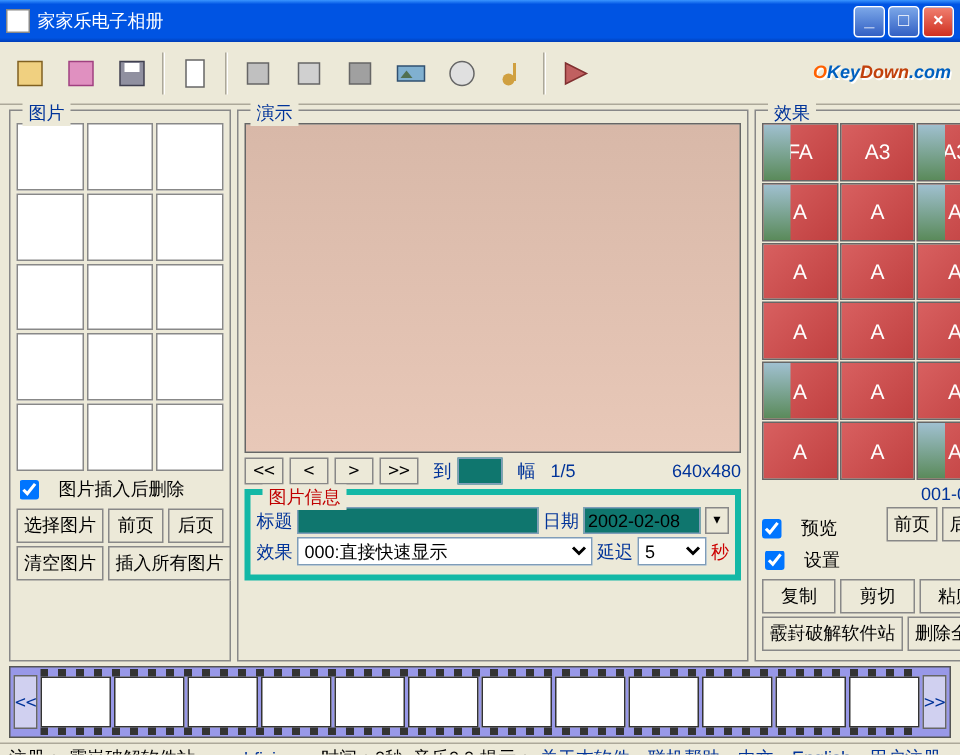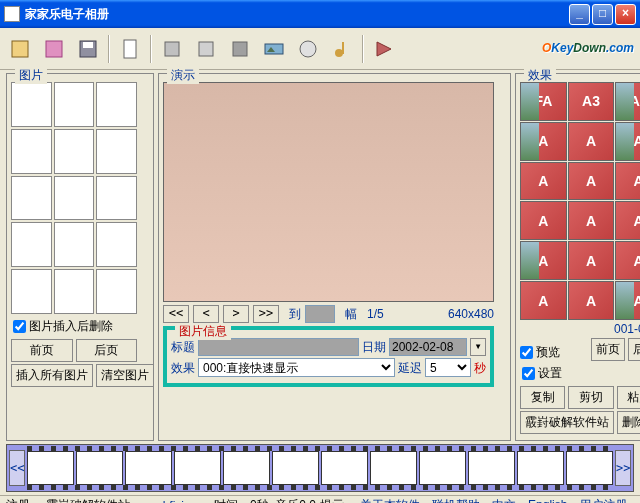--- a/index.html
+++ b/index.html
@@ -1,53 +1,53 @@
 <!DOCTYPE html>
 <html><head>
 <meta charset="utf-8">
 <style>
 *{box-sizing:border-box;margin:0;padding:0;font-family:"Microsoft YaHei",SimSun,Arial,sans-serif;font-size:12px}
 body{background:#ece9d8;width:640px;height:503px;overflow:hidden}
 .titlebar{height:28px;background:linear-gradient(to bottom,#3a95ff 0%,#0054e3 10%,#0054e3 90%,#003db8 100%);display:flex;align-items:center;padding:0 4px;color:#fff}
 .titlebar .icon{width:16px;height:16px;background:#fff;border:1px solid #888;margin-right:5px}
-.titlebar .title{flex:1;font-weight:bold}
+.titlebar .title{flex:1;font-weight:normal}
 .winbtns{display:flex;gap:2px}
 .winbtn{width:21px;height:21px;background:linear-gradient(to bottom,#7ba7e8,#3260c4);border:1px solid #fff;border-radius:3px;color:#fff;text-align:center;line-height:17px;font-weight:bold;cursor:pointer}
 .winbtn.close{background:linear-gradient(to bottom,#f08070,#d03020)}
 .toolbar{height:42px;background:#ece9d8;display:flex;align-items:center;padding:2px 6px;gap:6px;border-bottom:1px solid #aca899;position:relative}
 .tbtn{width:28px;height:30px;border:1px solid transparent;display:flex;align-items:center;justify-content:center;cursor:pointer}
 .tsep{width:2px;height:28px;border-left:1px solid #aca899;border-right:1px solid #fff}
 .ticon{width:22px;height:22px}
 .watermark{position:absolute;right:6px;top:4px;font-size:22px;font-weight:bold;font-style:italic;color:#0060c0;text-shadow:1px 1px 0 #fff}
 .watermark .o{color:#ff6000}
-.watermark .red{color:#14532d}
+.watermark .red{color:#c2410c}
 .main{display:flex;padding:3px 6px 0 6px;gap:4px}
-.panel{border:1px solid #888;background:#ece9d8;position:relative;padding:8px 16px 4px 4px}
+.panel{border:1px solid #888;background:#ece9d8;position:relative;padding:8px 4px 4px 4px}
 .panel-title{position:absolute;top:-7px;left:8px;background:#ece9d8;padding:0 4px;color:#003399}
 .left{width:148px}
 .thumbgrid{display:grid;grid-template-columns:repeat(3,1fr);gap:2px;height:232px}
 .thumbcell{background:#fff;border:1px solid #888}
-.chk{display:flex;align-items:center;gap:3px;margin:4px 2px}
+.chk{display:flex;align-items:center;gap:13px;margin:4px 2px}
 .chk input{width:13px;height:13px}
 .btnrow{display:flex;gap:3px;margin:2px 0}
 .btn{background:#ece9d8;border:1px solid #888;padding:2px 4px;cursor:pointer;flex:1;text-align:center;white-space:nowrap}
 .center{flex:1}
 .preview{width:100%;height:220px;background:linear-gradient(to bottom,#d8b8a8,#e8c8b8);border:1px solid #666}
 .navrow{display:flex;align-items:center;gap:4px;margin:3px 0}
 .navbtn{width:26px;height:18px;background:#ece9d8;border:1px solid #888;cursor:pointer;text-align:center;line-height:14px;font-family:monospace}
 .navinfo{color:#003399;margin-left:6px}
 .picinfo{border:4px solid #14b8a6;padding:6px 4px 4px 4px;position:relative;margin-top:2px}
 .picinfo-title{position:absolute;top:-7px;left:8px;background:#ece9d8;padding:0 4px;color:#c00000}
 .frow{display:flex;align-items:flex-end;gap:3px;margin:2px 0}
 .flabel{color:#003399;white-space:nowrap}
-.finput{border:1px solid #7f9db9;background:#a3a3a3;height:18px;padding:0 2px}
+.finput{border:1px solid #7f9db9;background:#0f766e;height:18px;padding:0 2px}
 .fselect{border:1px solid #7f9db9;background:#fff;height:19px}
 .right{width:164px}
 .fxgrid{display:grid;grid-template-columns:repeat(3,1fr);gap:1px;height:238px}
-.fxcell{background:linear-gradient(135deg,#d86060,#c04040);border:1px solid #666;display:flex;align-items:center;justify-content:center;color:#fff;font-size:14px;font-weight:bold;position:relative;overflow:hidden}
+.fxcell{background:linear-gradient(135deg,#d86060,#c04040);border:1px solid #666;display:flex;align-items:center;justify-content:center;color:#fff;font-size:14px;font-weight:normal;position:relative;overflow:hidden}
 .fxcell.tree::before{content:"";position:absolute;left:0;top:0;width:18px;height:100%;background:linear-gradient(to bottom,#a0c0d0,#5a8a5a)}
 .fxnum{text-align:right;color:#003399;margin:2px 4px}
 .filmstrip{margin:3px 6px;height:48px;background:#9898e8;border:1px solid #555;display:flex;align-items:center;position:relative;padding:6px 20px}
 .filmstrip::before,.filmstrip::after{content:"";position:absolute;left:20px;right:20px;height:5px;background-image:repeating-linear-gradient(to right,#333 0 5px,transparent 5px 12px)}
 .filmstrip::before{top:1px}.filmstrip::after{bottom:1px}
 .fsbtn{position:absolute;width:16px;height:36px;background:#d0d0f0;border:1px solid #666;cursor:pointer;text-align:center;line-height:34px;color:#003399;font-family:monospace}
 .fsbtn.l{left:2px}.fsbtn.r{right:2px}
 .frames{display:flex;gap:2px;width:100%;height:34px}
 .frame{flex:1;background:#fff;border:1px solid #333}
 .statusbar{display:flex;align-items:center;padding:2px 6px;gap:4px;border-top:1px solid #aca899;background:#ece9d8;height:20px;overflow:hidden;white-space:nowrap}
@@ -150,26 +150,27 @@
         <div class="thumbcell"></div>
       <div class="thumbcell"></div>
         <div class="thumbcell"></div>
         <div class="thumbcell"></div>
     </div>
     <label class="chk">
         <input type="checkbox" checked="" style="">
         <span>图片插入后删除</span>
       </label>
     <div class="btnrow">
+      <div class="btn">选择图片</div>
       <div class="btn" style="flex:0.6">前页</div>
       <div class="btn" style="flex:0.6">后页</div>
     </div>
     <div class="btnrow">
+      <div class="btn">清空图片</div>
       <div class="btn" style="flex:1.3">插入所有图片</div>
-      <div class="btn">清空图片</div>
     </div>
   </div>
 
   <div class="panel center">
     <div class="panel-title">演示</div>
     <div class="preview"></div>
     <div class="navrow">
       <div class="navbtn">&lt;&lt;</div>
       <div class="navbtn">&lt;</div>
       <div class="navbtn">&gt;</div>

